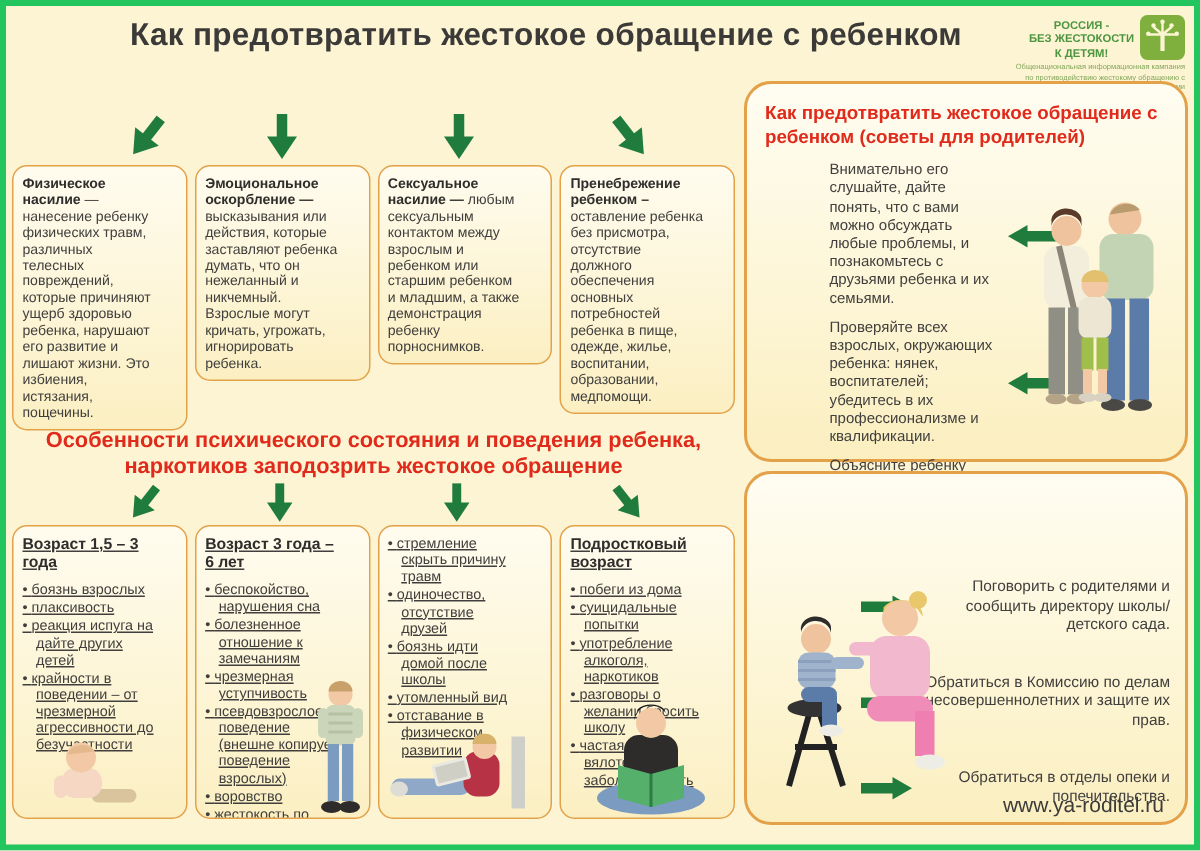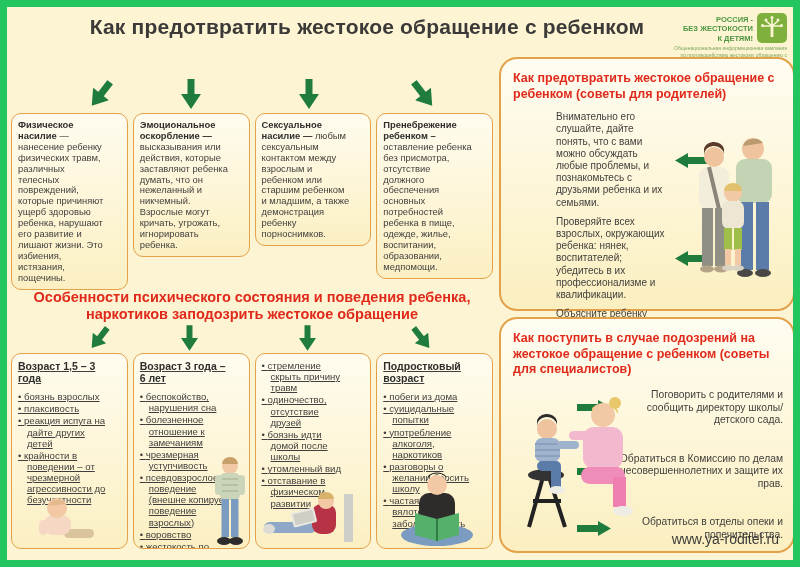--- a/index.html
+++ b/index.html
@@ -1,26 +1,26 @@
 <!DOCTYPE html>
 <html><head>
 <meta charset="utf-8">
 <style>
   html,body{margin:0;padding:0;background:#e9e9e9;}
   .poster{
     position:relative; width:800px; height:567px; box-sizing:border-box;
-    background:#FCF4D2; border:7px solid #22c55e; overflow:hidden;
+    background:#FCF4D2; border:4px solid #22c55e; overflow:hidden;
     font-family:"Liberation Sans","DejaVu Sans",sans-serif; color:#403F3D;
   }
   
   .main-title{position:absolute; top:8px; left:40px; width:640px; text-align:center;
     font-size:21px; font-weight:bold; color:#3B3A38; letter-spacing:.2px;}
   .logo{position:absolute; top:6px; right:6px; width:118px;}
   .logo-top{display:flex; align-items:flex-start; justify-content:flex-end; gap:4px;}
-  .logo-lines{text-align:right; color:#4C9640; font-weight:bold; font-size:7.5px; line-height:1.25; padding-top:2px;}
+  .logo-lines{text-align:center; color:#4C9640; font-weight:bold; font-size:7.5px; line-height:1.25; padding-top:2px;}
   .logo-tagline{margin-top:2px; text-align:right; color:#86A85E; font-size:5px; line-height:1.3;}
   
   .left-col{position:absolute; left:4px; top:0; width:482px; height:553px;}
   .sec-heading{position:absolute; width:482px; text-align:center; color:#E02A1B; font-weight:bold;}
   .h-types{top:48px; font-size:16.5px;}
   .h-signs{top:282px; font-size:14.5px; line-height:1.2;}
   .arrow-down{position:absolute;}
   .boxes-row{position:absolute; left:0; width:482px; display:flex; gap:5px; align-items:flex-start;}
   .row1{top:106px;}
   .row2{top:346px;}
@@ -270,21 +270,20 @@
       <rect x="39" y="99" width="8" height="22" fill="#9FBE4A"></rect>
       <rect x="49" y="99" width="8" height="22" fill="#9FBE4A"></rect>
       <rect x="40" y="120" width="6" height="16" fill="#F2C9A4"></rect>
       <rect x="50" y="120" width="6" height="16" fill="#F2C9A4"></rect>
       <ellipse cx="43" cy="139" rx="6" ry="3" fill="#D9D2C2"></ellipse>
       <ellipse cx="53" cy="139" rx="6" ry="3" fill="#D9D2C2"></ellipse>
     </svg>
   </div>
 
   <div class="panel panel2">
-    <div class="panel-heading">Как поступить в случае подозрений на жестокое обращение с ребенком (советы для специалистов)</div>
 
     <div class="stips">
       <div class="stip">
         <svg width="34" height="15" viewBox="0 0 34 15">
             <polygon points="34,7.5 21,0 21,15" fill="#1F7C3D"></polygon>
             <rect x="0" y="4" width="22" height="7" fill="#1F7C3D"></rect>
           </svg>
         <div class="stip-text">Поговорить с родителями и сообщить директору школы/детского сада.</div>
       </div>
       <div class="stip">

